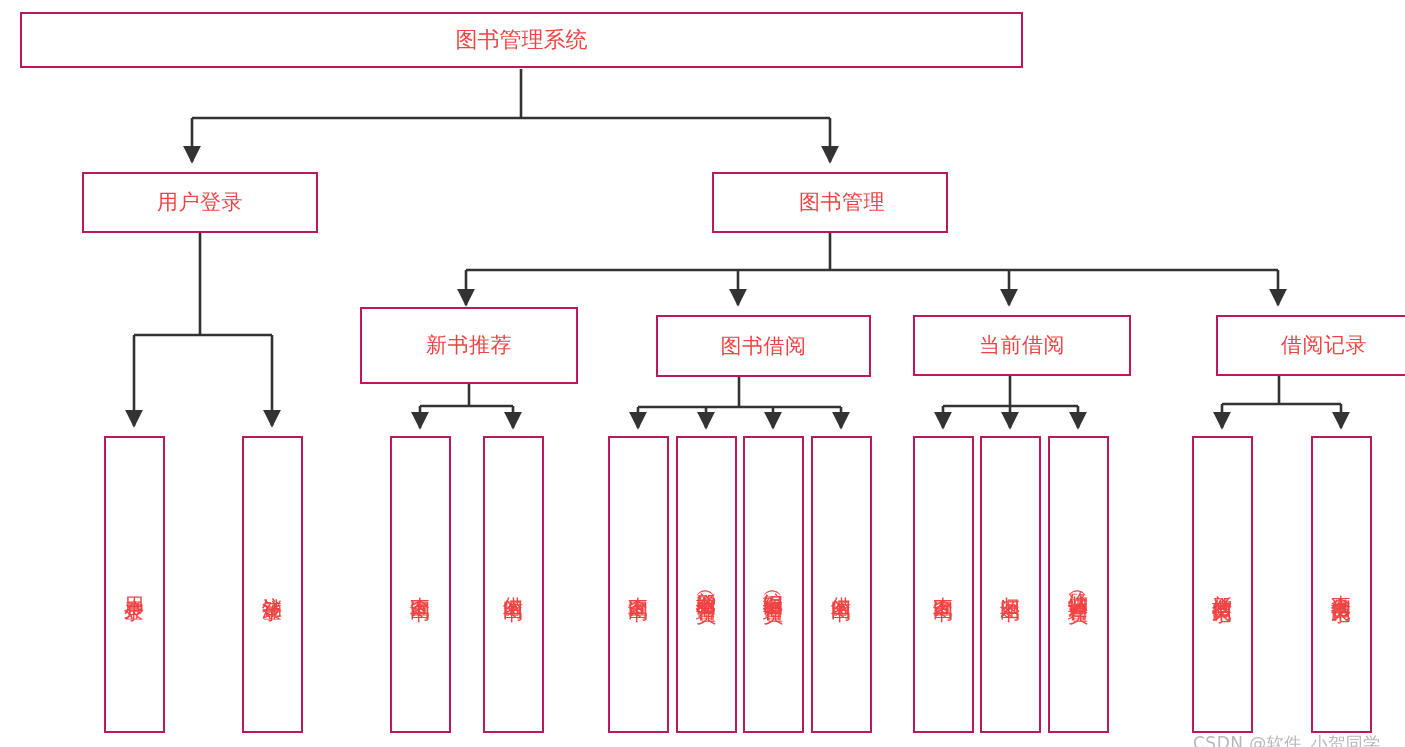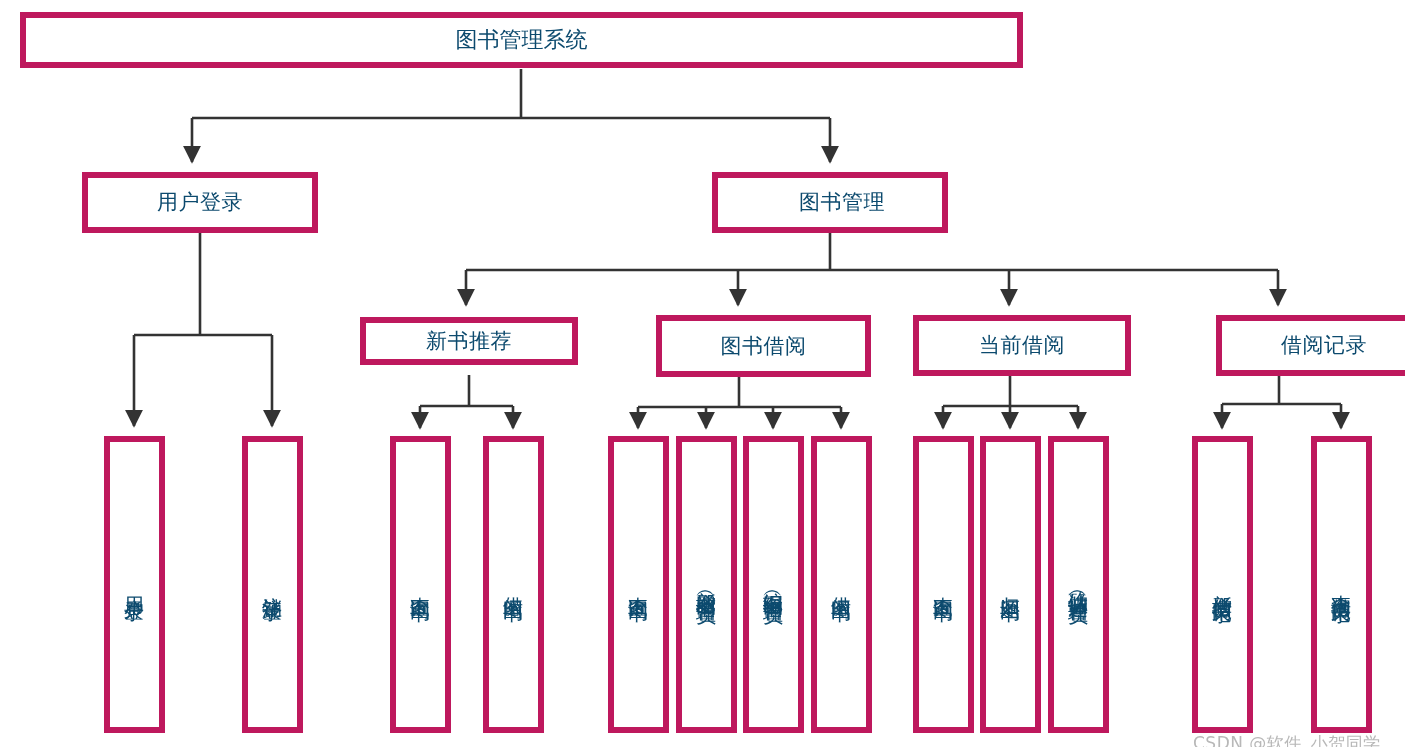--- a/index.html
+++ b/index.html
@@ -22,26 +22,26 @@
     position: absolute;
     left: 0;
     top: 0;
     width: 1405px;
     height: 747px;
     pointer-events: none;
   }
   .node {
     position: absolute;
     box-sizing: border-box;
-    border: 6px solid #be185d;
+    border: 2px solid #be185d;
     background: #ffffff;
     display: flex;
     align-items: center;
     justify-content: center;
-    color: #0c4a6e;
+    color: #ef4444;
     text-align: center;
     line-height: 1.18;
   }
   .node.h {
     font-size: 21px;
     letter-spacing: 0.5px;
   }
   .node.root {
     font-size: 22px;
   }
@@ -126,21 +126,21 @@
     <span>图书管理系统</span>
   </div>
 
   <div class="node h" style="left:82px; top:172px; width:236px; height:61px;">
     <span>用户登录</span>
   </div>
   <div class="node h" style="left:712px; top:172px; width:236px; height:61px;padding-left:24px;">
     <span>图书管理</span>
   </div>
 
-  <div class="node h" style="left:360px; top:317px; width:218px; height:48px;">
+  <div class="node h" style="left:360px; top:307px; width:218px; height:77px;">
     <span>新书推荐</span>
   </div>
   <div class="node h" style="left:656px; top:315px; width:215px; height:62px;">
     <span>图书借阅</span>
   </div>
   <div class="node h" style="left:913px; top:315px; width:218px; height:61px;">
     <span>当前借阅</span>
   </div>
   <div class="node h" style="left:1172px; top:315px; width:216px; height:61px;margin-left:44px;">
     <span>借阅记录</span>

